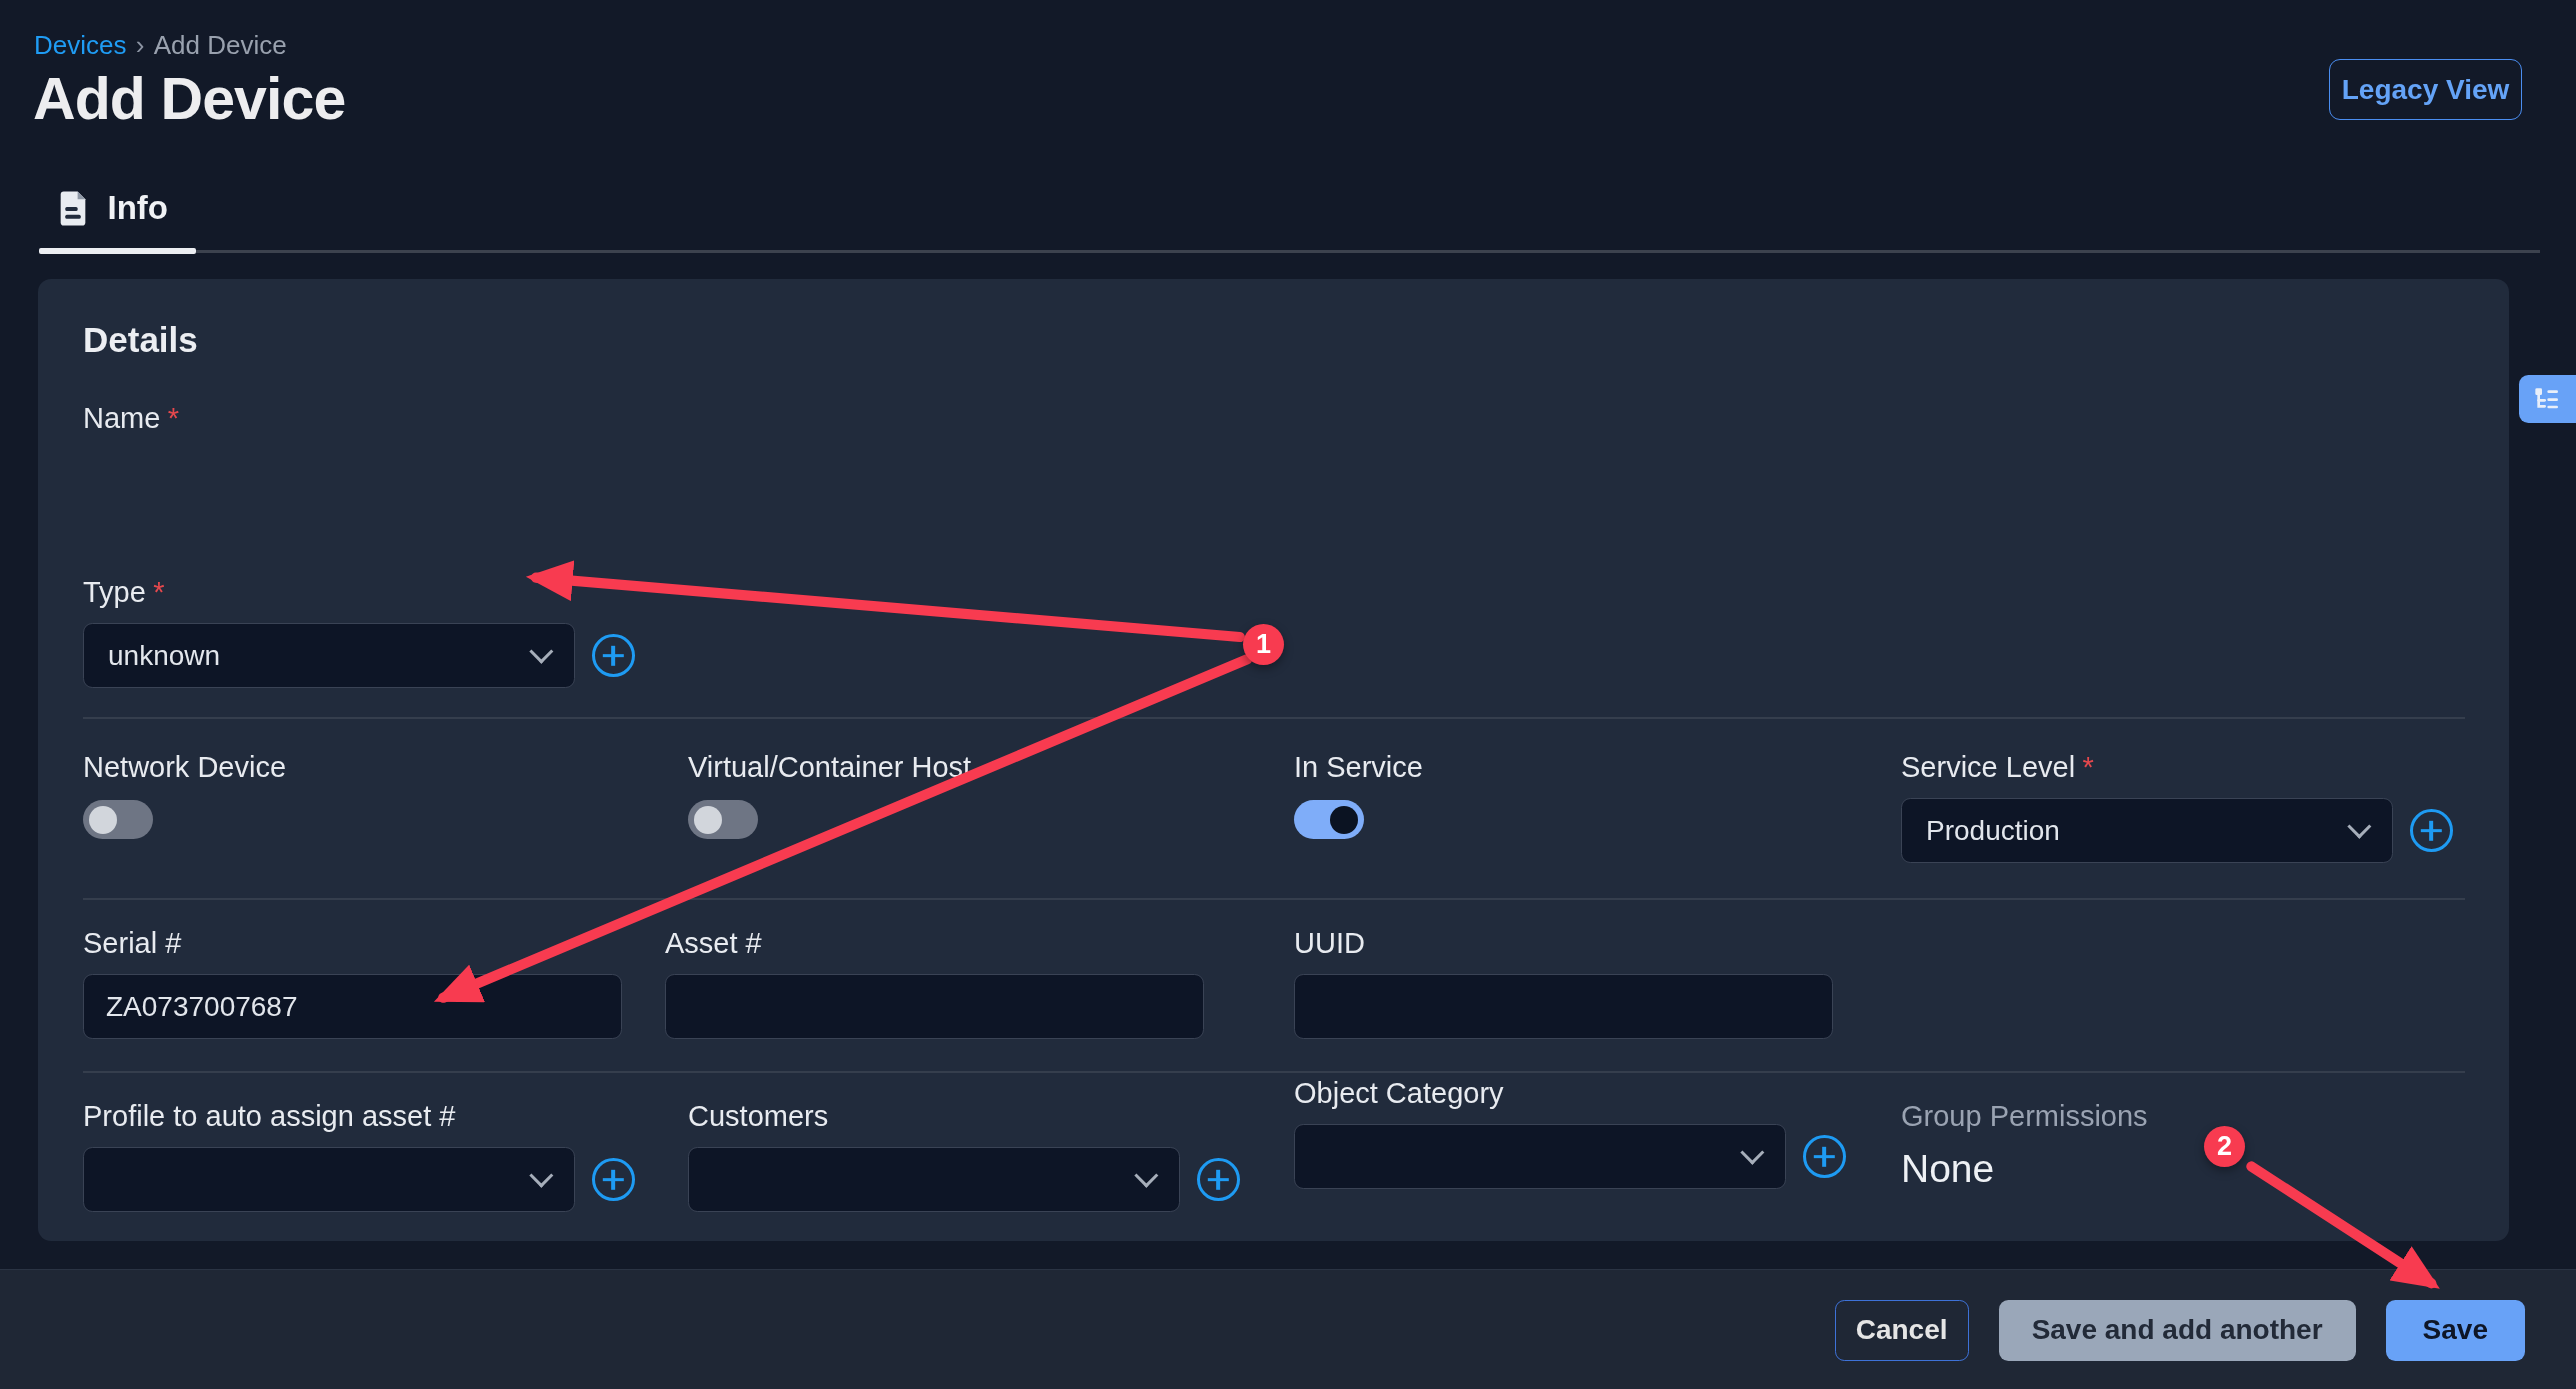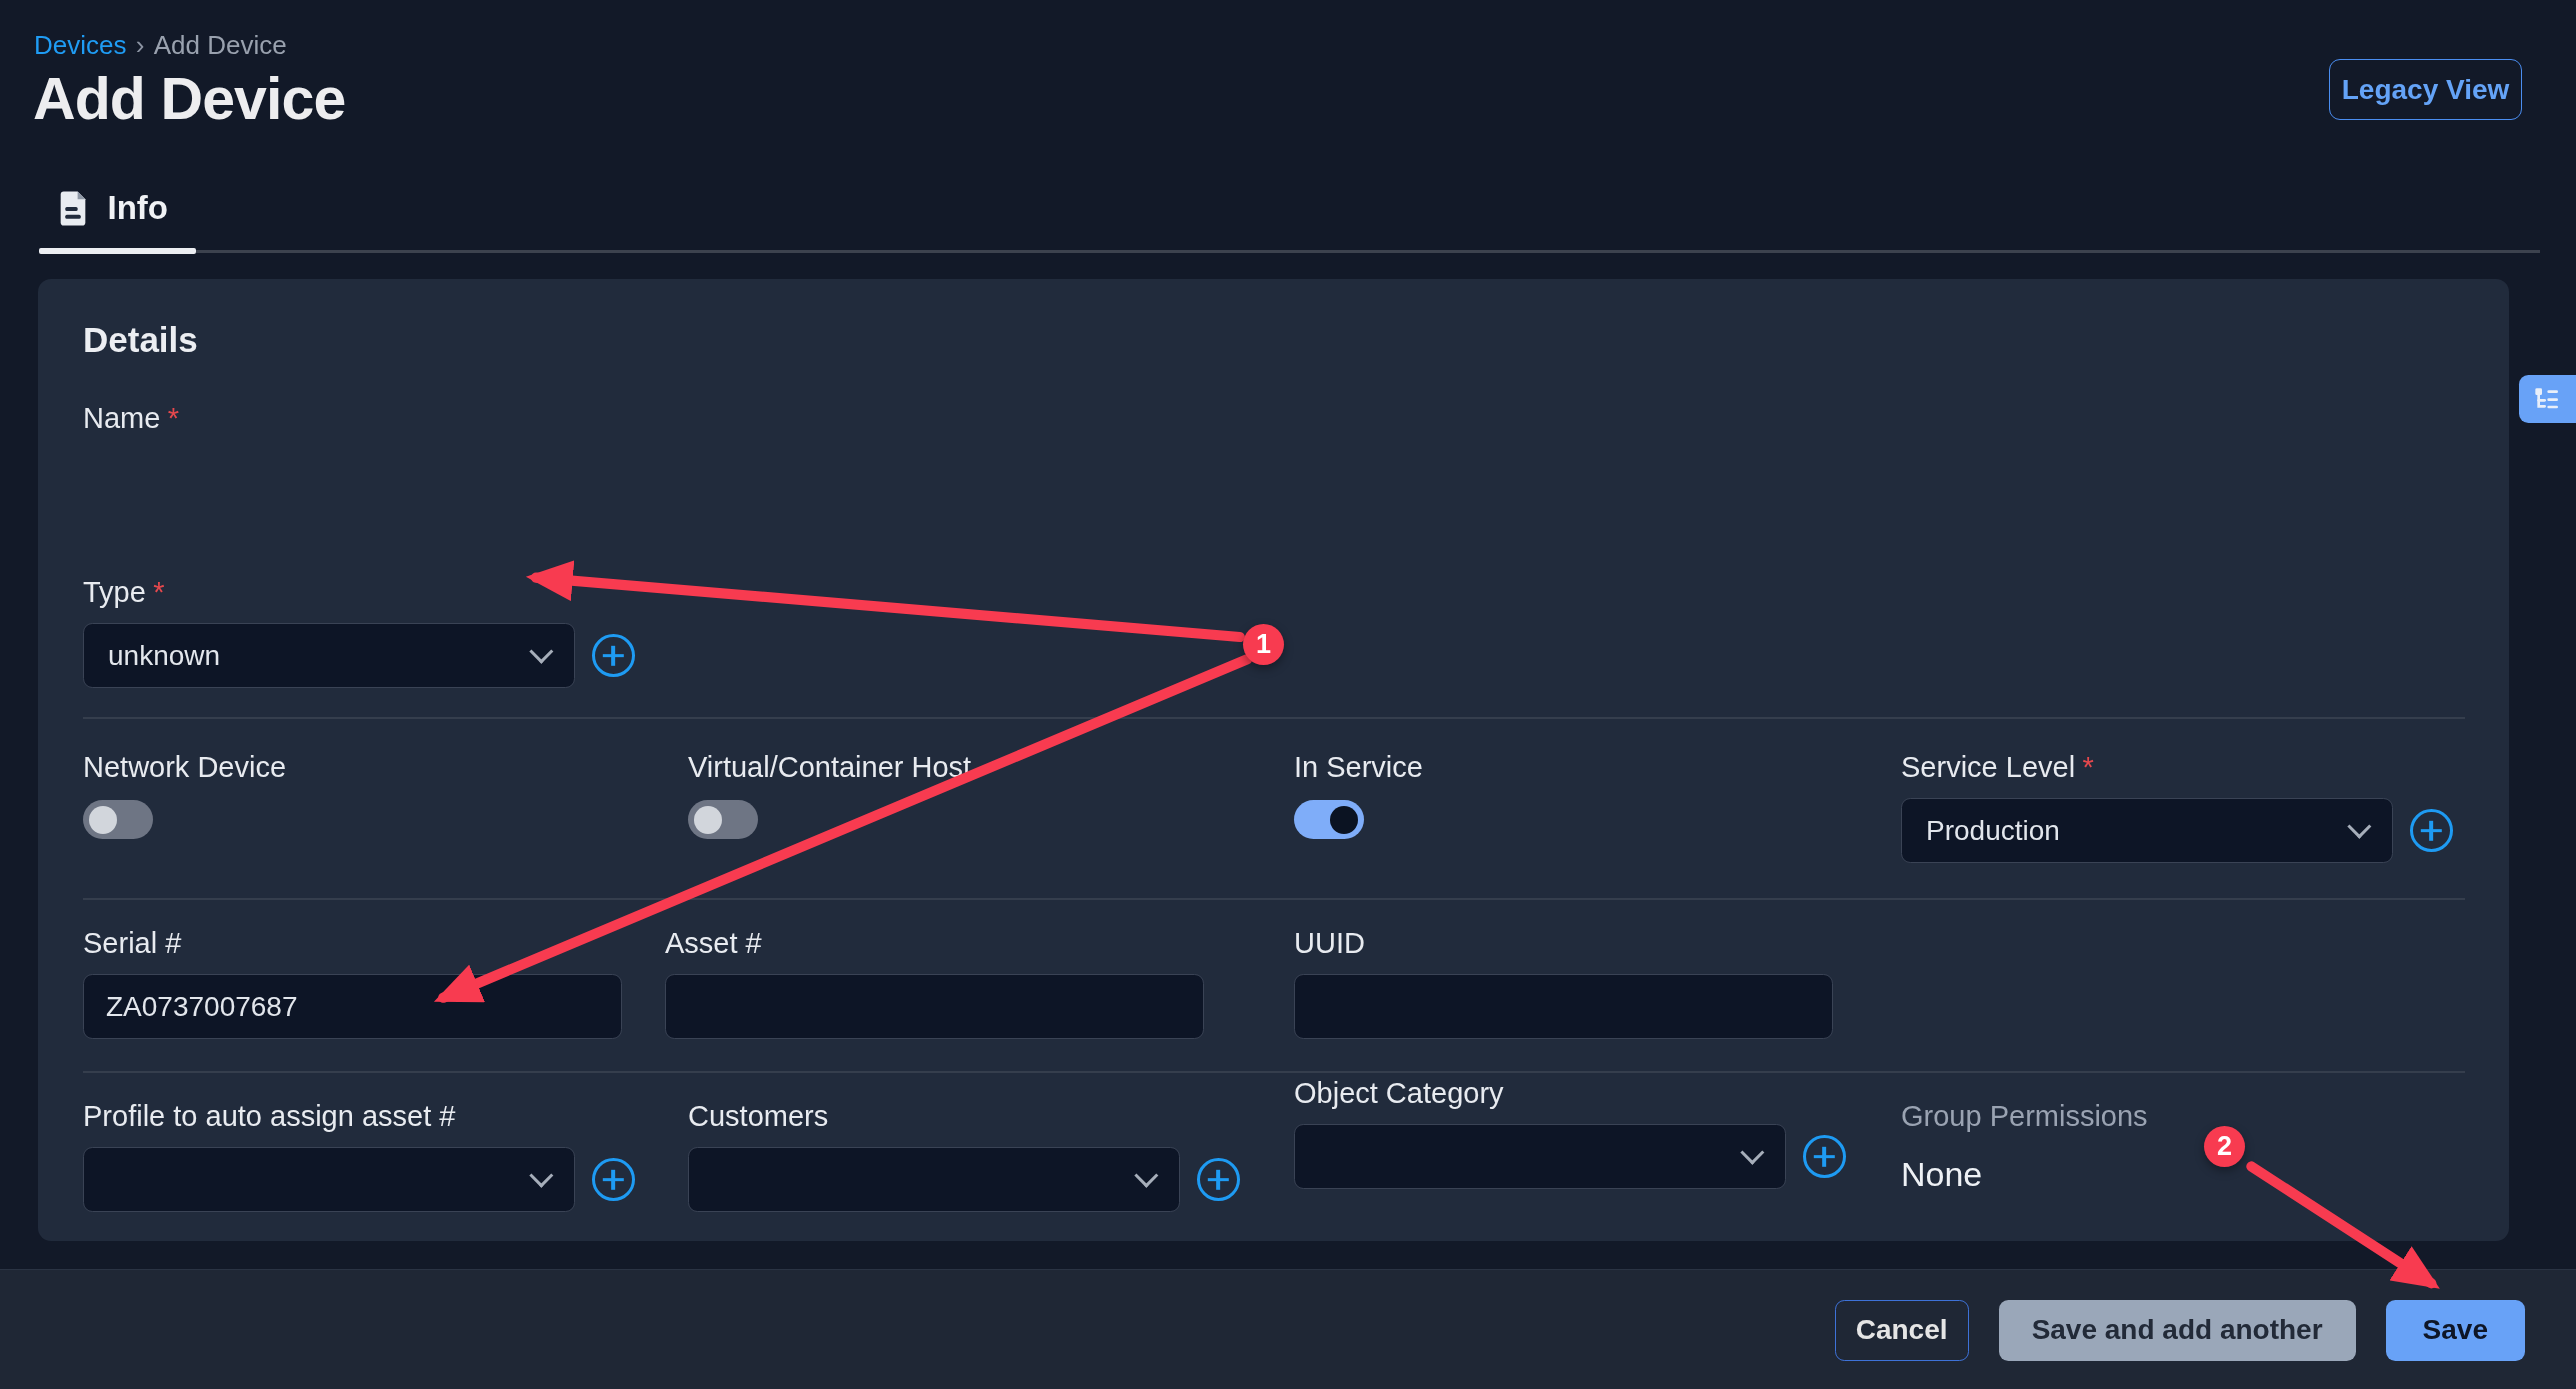--- a/index.html
+++ b/index.html
@@ -61,21 +61,21 @@
   .plus-icon::before { width:20.4px; height:3.7px; transform:translate(-50%,-50%); }
   .plus-icon::after  { width:3.7px; height:20.4px; transform:translate(-50%,-50%); }
   .divider { position:absolute; left:45px; width:2382px; height:1.9px; background:rgba(255,255,255,0.09); }
   
   .toggle { position:relative; width:70px; height:39px; border-radius:19.5px; margin-top:16px; cursor:pointer; }
   .toggle.off { background:#6e7584; }
   .toggle.on  { background:#7fadf9; }
   .toggle .knob { position:absolute; top:5.6px; width:28px; height:28px; border-radius:50%; }
   .toggle.off .knob { left:5.6px;  background:#d2d6dc; }
   .toggle.on  .knob { right:5.6px; background:#0b1322; }
-  .none-value { margin-top:22px; font-size:34px; color:#eef1f5; }
+  .none-value { margin-top:14px; font-size:39px; color:#eef1f5; }
   
   .flyout-btn {
     position:absolute; left:2519px; top:375px; width:65px; height:48px;
     background:#68a2f7; border:none; border-radius:9.3px 0 0 9.3px; cursor:pointer;
     display:flex; align-items:center; padding-left:11px;
   }
   
   .footer {
     position:absolute; left:0; top:1269px; width:2576px; height:121px;
     background:#1f2735; border-top:1.9px solid #2a3343;

